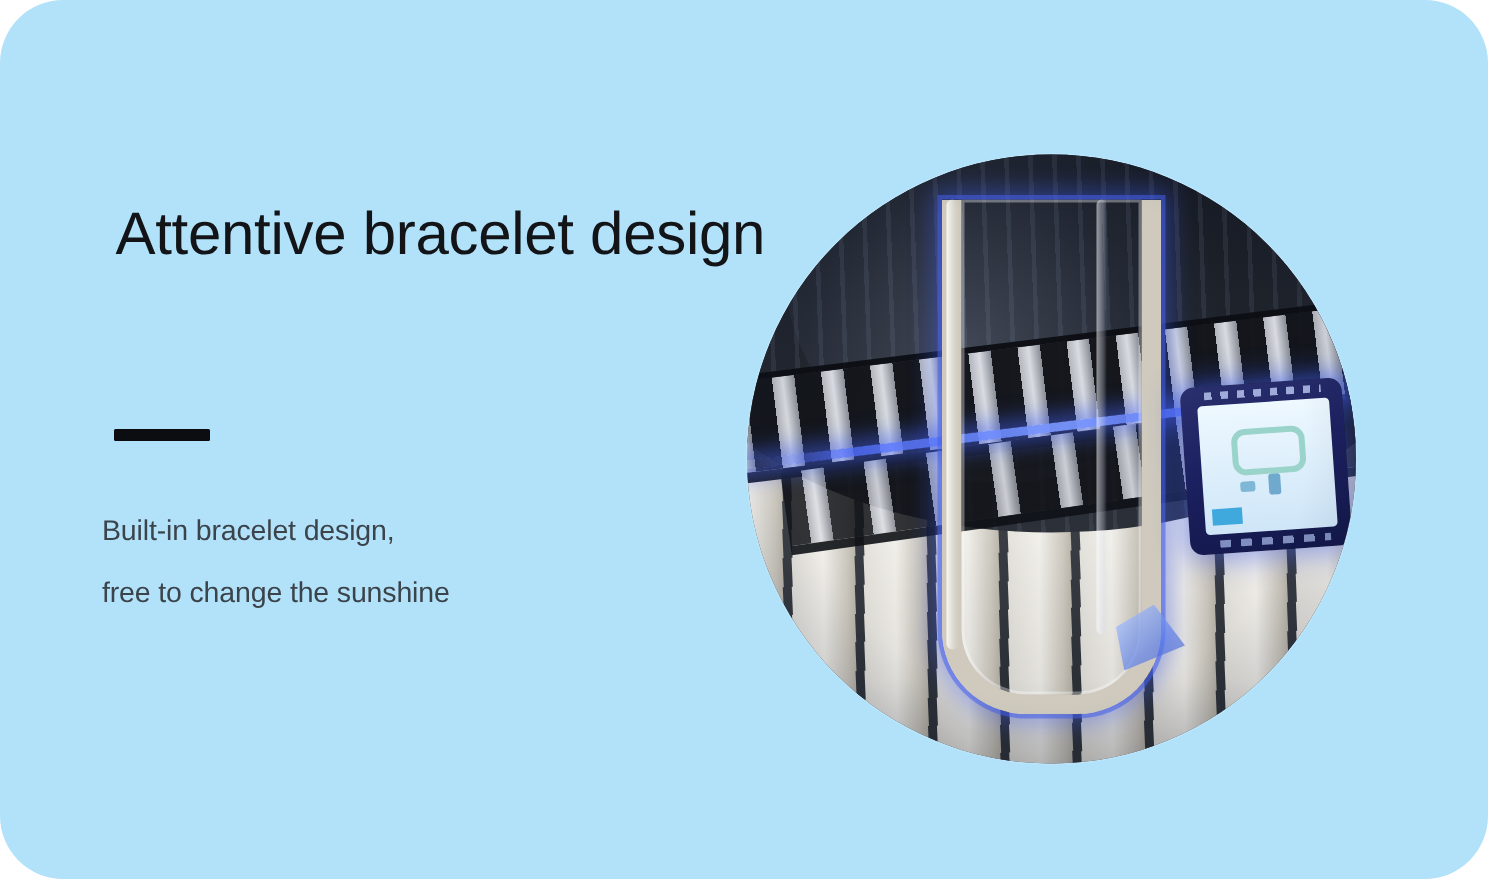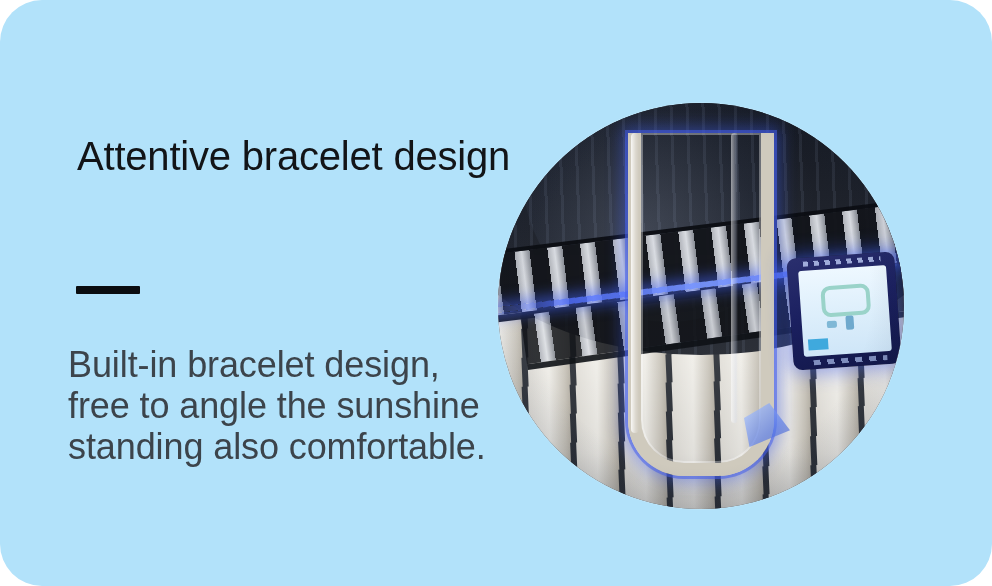--- a/index.html
+++ b/index.html
@@ -50,23 +50,23 @@
     top: 286px;
     width: 64px;
     height: 8px;
     background: #0b0d10;
     border-radius: 1px;
   }
 
   #body-copy {
     position: absolute;
     left: 68px;
-    top: 344px;
+    top: 334px;
     width: 440px;
-    font-size: 36px;
+    font-size: 19px;
     line-height: 41px;
     color: #3c444b;
     letter-spacing: -0.1px;
   }
   #body-copy .line {
     display: block;
     white-space: nowrap;
   }
 
   
@@ -357,22 +357,21 @@
 <div id="banner">
 
   <div id="text-block">
 
     <div id="headline">Attentive bracelet design</div>
 
     <div id="divider"></div>
 
     <div id="body-copy">
       <span class="line">Built-in bracelet design,</span>
-      <span class="line">free to angle the sunshine</span>
-      <span class="line">standing also comfortable.</span>
+      <span class="line">free to change the sunshine</span>
     </div>
 
   </div>
 
   <div id="photo-circle">
 
     <div id="lamp-bank" class="photo-layer"></div>
     <div id="lamp-bank-shade"></div>
 
     <div id="hood"></div>

